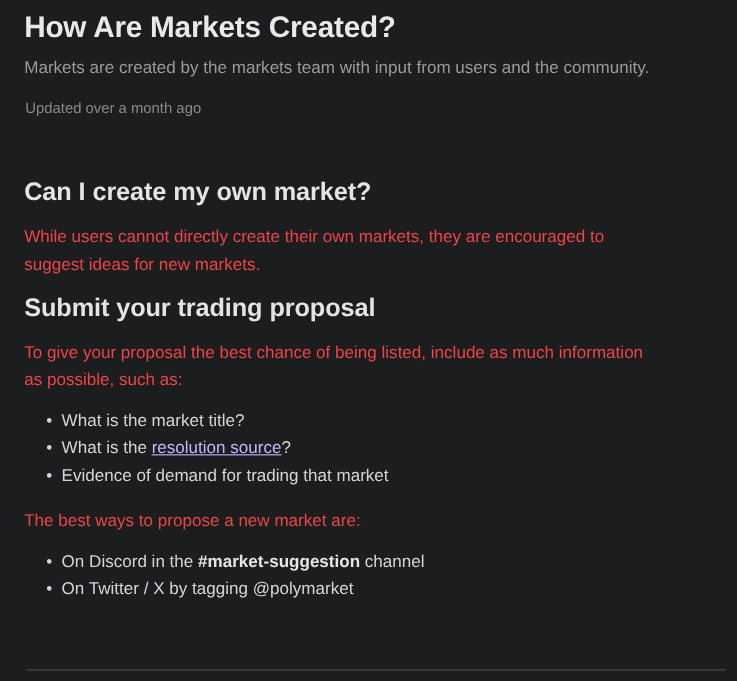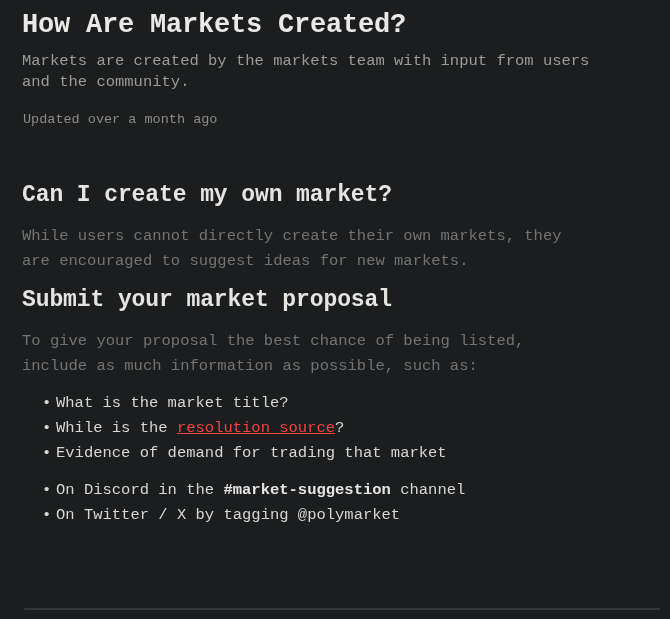--- a/index.html
+++ b/index.html
@@ -13,21 +13,20 @@
     font-family: "Liberation Sans", sans-serif;
     overflow: hidden;
     -webkit-font-smoothing: antialiased;
   }
   .page {
     position: relative;
     width: 616px;
     height: 619px;
     box-sizing: border-box;
     padding: 0 22px;
-    font-family: Liberation Mono, monospace;
   }
   .article-title {
     margin: 0;
     padding-top: 8px;
     font-size: 27px;
     line-height: 34px;
     font-weight: bold;
     color: #e9e9e6;
     letter-spacing: -0.2px;
   }
@@ -59,21 +58,21 @@
     letter-spacing: -0.1px;
   }
   .section-heading.first {
     padding-top: 0;
   }
   .body-paragraph {
     margin: 0;
     padding-top: 16px;
     font-size: 15.5px;
     line-height: 25px;
-    color: #737373;
+    color: #ef4444;
     max-width: 632px;
   }
   .bullet-list {
     margin: 0;
     padding: 12px 0 0 0;
     list-style: none;
   }
   .bullet-list li {
     position: relative;
     padding-left: 34px;
@@ -84,21 +83,21 @@
   .bullet-list li::before {
     content: "\2022";
     position: absolute;
     left: 20px;
     top: 0;
     color: #d6d6d3;
     font-size: 15.5px;
     line-height: 25px;
   }
   .inline-link {
-    color: #ef4444;
+    color: #c4b5fd;
     text-decoration: underline;
     cursor: pointer;
   }
   .bold-token {
     font-weight: bold;
     color: #e5e5e5;
   }
   .footer-divider {
     position: absolute;
     left: 24px;
@@ -119,36 +118,37 @@
   <p class="article-subtitle">Markets are created by the markets team with input from users and the community.</p>
 
   <p class="article-updated">Updated over a month ago</p>
 
   <div class="body-content">
 
     <h2 class="section-heading first">Can I create my own market?</h2>
 
     <p class="body-paragraph">While users cannot directly create their own markets, they are encouraged to suggest ideas for new markets.</p>
 
-    <h2 class="section-heading">Submit your market proposal</h2>
+    <h2 class="section-heading">Submit your trading proposal</h2>
 
     <p class="body-paragraph">To give your proposal the best chance of being listed, include as much information as possible, such as:</p>
 
     <ul class="bullet-list">
       <li>
         <span>What is the market title?</span>
       </li>
       <li>
-        <span>While is the </span><a class="inline-link" href="#">resolution source</a><span>?</span>
+        <span>What is the </span><a class="inline-link" href="#">resolution source</a><span>?</span>
       </li>
       <li>
         <span>Evidence of demand for trading that market</span>
       </li>
     </ul>
 
+    <p class="body-paragraph">The best ways to propose a new market are:</p>
 
     <ul class="bullet-list">
       <li>
         <span>On Discord in the </span><span class="bold-token">#market-suggestion</span><span> channel</span>
       </li>
       <li>
         <span>On Twitter / X by tagging @polymarket</span>
       </li>
     </ul>
 

